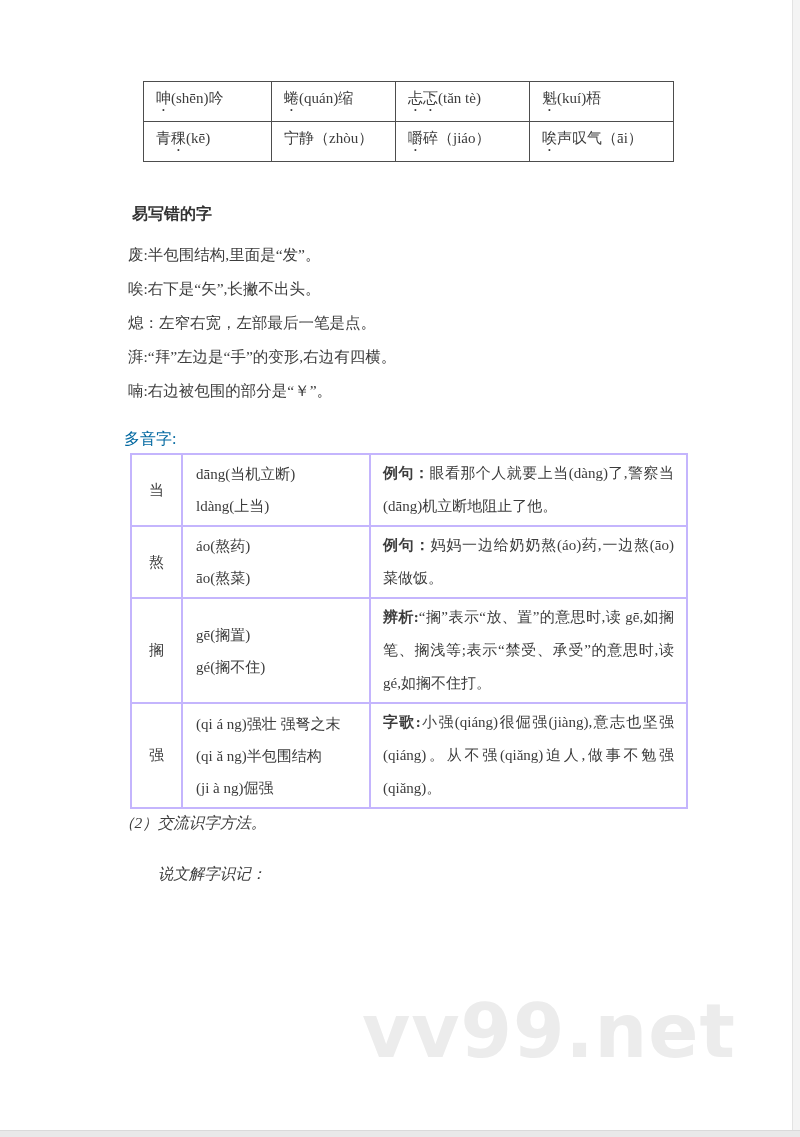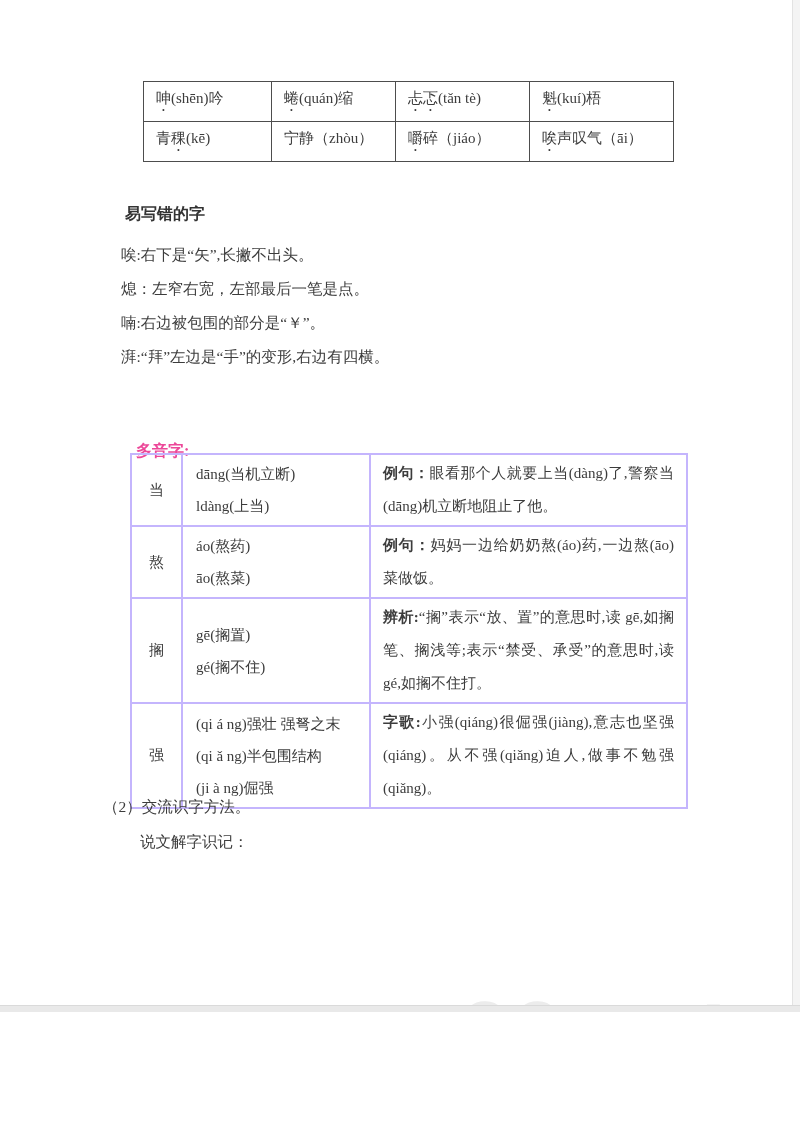--- a/index.html
+++ b/index.html
@@ -1,57 +1,57 @@
 <!DOCTYPE html>
 <html lang="zh"><head>
 <meta charset="utf-8">
 <style>
   html,body{margin:0;padding:0;background:#ffffff;}
   .sheet{
-    position:relative;width:800px;height:1012px;background:#ffffff;overflow:hidden;
+    position:relative;width:800px;height:1137px;background:#ffffff;overflow:hidden;
     font-family:"Liberation Serif","DejaVu Serif",serif;color:#3c3c3c;
   }
   
   table.t1{
     position:absolute;left:143px;top:81px;width:530px;
     border-collapse:collapse;table-layout:fixed;font-size:15px;
   }
   table.t1 td{
     border:1px solid #4d4d4d;height:40px;box-sizing:border-box;
     padding:5px 4px 0 12px;vertical-align:top;line-height:22px;white-space:nowrap;
   }
   .em{
     -webkit-text-emphasis:filled dot;-webkit-text-emphasis-position:under left;
     text-emphasis:filled dot;text-emphasis-position:under left;
   }
   
-  .mis{position:absolute;left:121px;top:204px;}
+  .mis{position:absolute;left:128px;top:204px;}
   .mis h3{margin:0 0 13px 4px;font-size:16px;font-weight:bold;color:#333;}
   .mis p{margin:0;font-size:15.5px;line-height:34px;}
   
-  .poly-h{position:absolute;left:124px;top:429px;margin:12px;font-size:16px;font-weight:bold;color:#ec4899;}
+  .poly-h{position:absolute;left:124px;top:429px;margin:0;font-size:16px;font-weight:normal;color:#0369a1;}
   
   table.t2{
     position:absolute;left:130px;top:453px;width:556px;
     border-collapse:collapse;table-layout:fixed;font-size:15px;
   }
   table.t2 td{border:2px solid #c4b5fd;box-sizing:border-box;vertical-align:middle;}
   table.t2 tr:nth-child(1){height:68px;}
   table.t2 tr:nth-child(2){height:66px;}
   table.t2 tr:nth-child(3){height:93px;}
   table.t2 tr:nth-child(4){height:99px;}
   table.t2 td.c1{text-align:center;}
   table.t2 td.c2{padding:2px 4px 2px 13px;}
   table.t2 td.c2 .reading{line-height:32px;white-space:nowrap;}
   table.t2 td.c3{padding:2px 12px;line-height:33px;text-align:justify;}
   table.t2 .note-label{font-weight:bold;}
   
   .footer{position:absolute;left:103px;top:789px;font-size:15.5px;}
-  .footer p{margin:0;line-height:35px;}
-  .footer .f2{margin-left:37px;}
+  .footer p{margin:16px;line-height:35px;font-style:italic;}
+  .footer .f2{margin-left:37px;text-align:right;}
   
   .watermark{
     position:absolute;left:362px;top:988px;
     font-family:"DejaVu Sans","Liberation Sans",sans-serif;
     font-weight:700;font-size:74px;color:#ececec;letter-spacing:1px;
     user-select:none;
   }
   
   .right-strip{
     position:absolute;top:0;right:0;width:7px;height:100%;
@@ -85,24 +85,25 @@
           <td><span>青</span><span class="em">稞</span><span>(kē)</span></td>
           <td><span>宁静（zhòu）</span></td>
           <td><span class="em">嚼</span><span>碎（jiáo）</span></td>
           <td><span class="em">唉</span><span>声叹气（āi）</span></td>
         </tr>
       </tbody>
   </table>
 
   <section class="mis">
     <h3>易写错的字</h3>
+    <p>废:半包围结构,里面是“发”。</p>
     <p>唉:右下是“矢”,长撇不出头。</p>
     <p>熄：左窄右宽，左部最后一笔是点。</p>
+    <p>湃:“拜”左边是“手”的变形,右边有四横。</p>
     <p>喃:右边被包围的部分是“￥”。</p>
-    <p>湃:“拜”左边是“手”的变形,右边有四横。</p>
   </section>
 
   <h3 class="poly-h">多音字:</h3>
 
   <table class="t2">
     <colgroup>
       <col style="width:51px">
         <col style="width:188px">
         <col style="width:317px">
     </colgroup>

